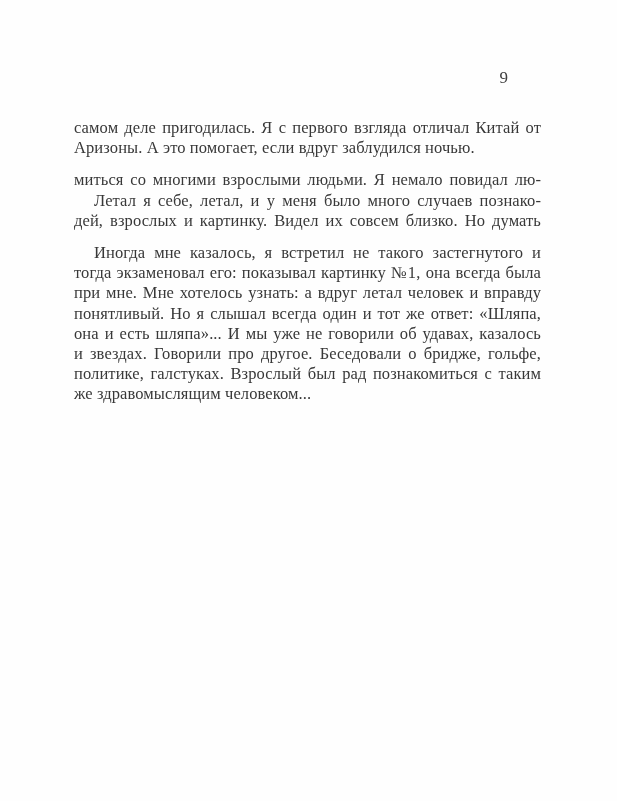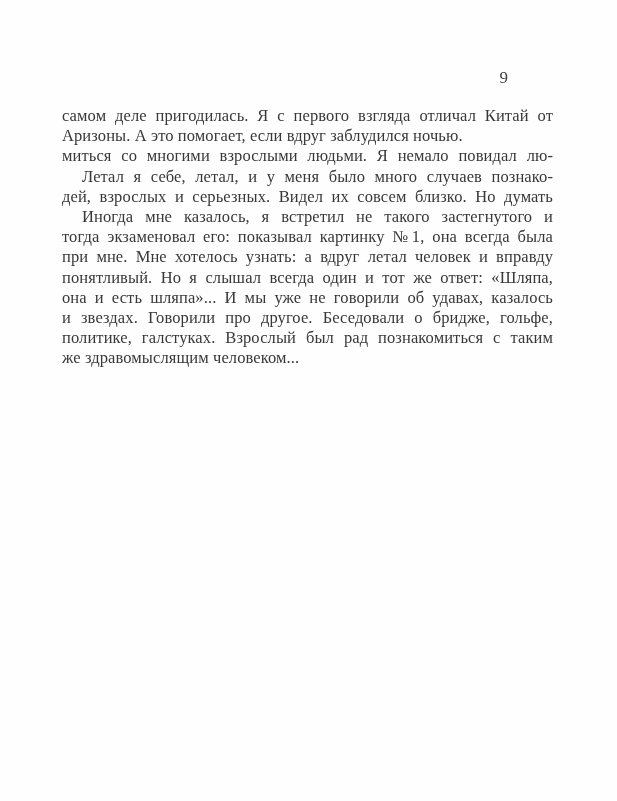--- a/index.html
+++ b/index.html
@@ -48,21 +48,21 @@
     position: absolute;
     left: 62px;
     top: 106px;
     width: 491px;
     font-size: 16.5px;
     line-height: 20.2px;
     color: #383838;
     letter-spacing: 0.1px;
   }
   .paragraph {
-    margin: 0;
+    margin: 12px;
     padding: 0;
   }
   .line {
     text-align: justify;
     text-align-last: justify;
     white-space: normal;
   }
   .line.last {
     text-align-last: left;
   }
@@ -78,21 +78,21 @@
     <span class="page-number" style="color: rgb(63, 63, 63);">9</span>
   </div>
   <div class="body-text" style="color: rgb(56, 56, 56);">
       <div class="paragraph">
         <div class="line first">самом деле пригодилась. Я с первого взгляда отличал Китай от</div>
         <div class="line last">Аризоны. А это помогает, если вдруг заблудился ночью.</div>
       </div>
       <div class="paragraph indent">
         <div class="line">миться со многими взрослыми людьми. Я немало повидал лю-</div>
         <div class="line first">Летал я себе, летал, и у меня было много случаев познако-</div>
-        <div class="line">дей, взрослых и серьезных. Видел их совсем близко. Но думать</div>
+        <div class="line">дей, взрослых и картинку. Видел их совсем близко. Но думать</div>
       </div>
       <div class="paragraph indent">
         <div class="line first">Иногда мне казалось, я встретил не такого застегнутого и</div>
         <div class="line">тогда экзаменовал его: показывал картинку №1, она всегда была</div>
         <div class="line">при мне. Мне хотелось узнать: а вдруг летал человек и вправду</div>
         <div class="line">понятливый. Но я слышал всегда один и тот же ответ: «Шляпа,</div>
         <div class="line">она и есть шляпа»... И мы уже не говорили об удавах, казалось</div>
         <div class="line">и звездах. Говорили про другое. Беседовали о бридже, гольфе,</div>
         <div class="line">политике, галстуках. Взрослый был рад познакомиться с таким</div>
         <div class="line last">же здравомыслящим человеком...</div>

